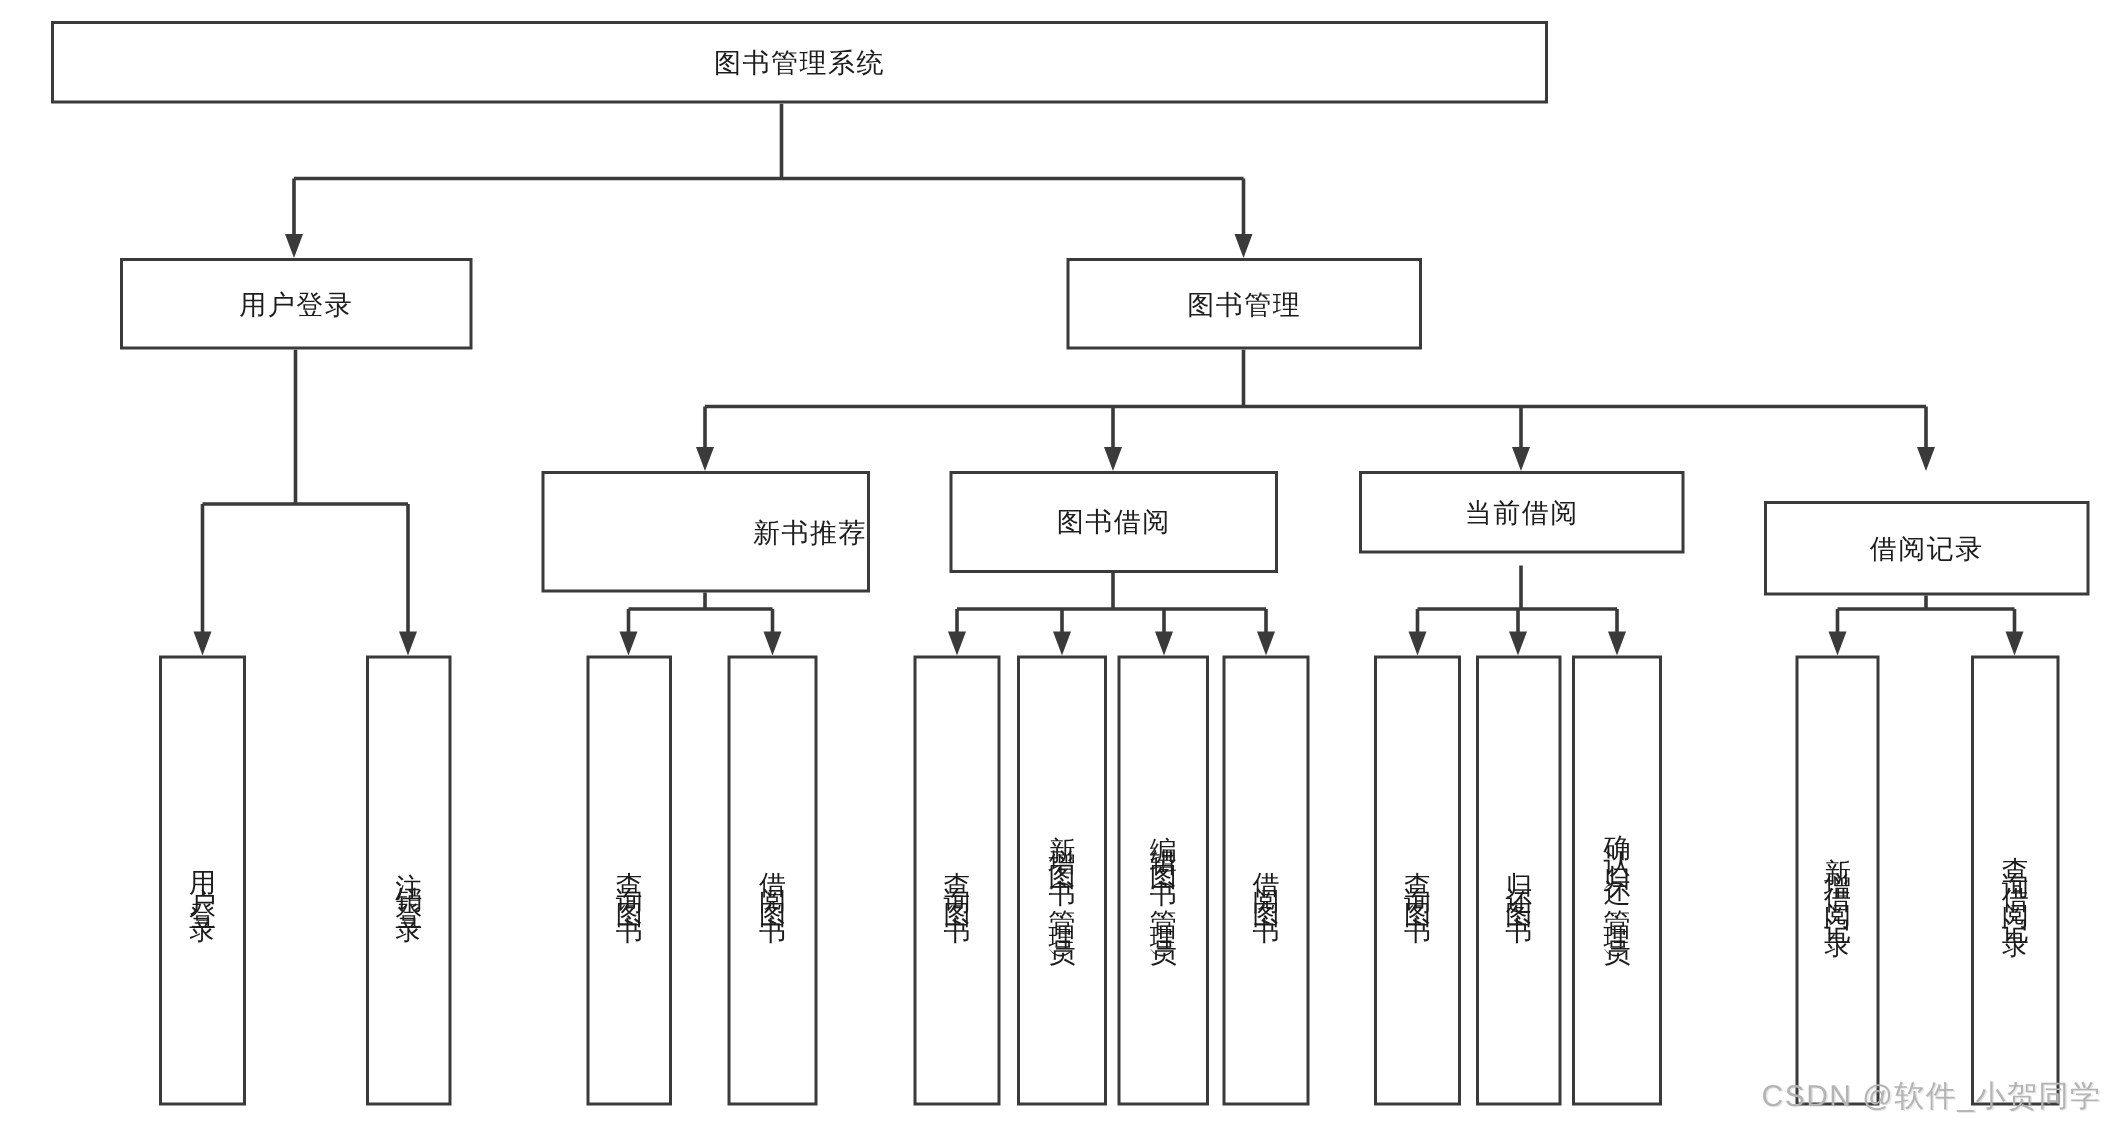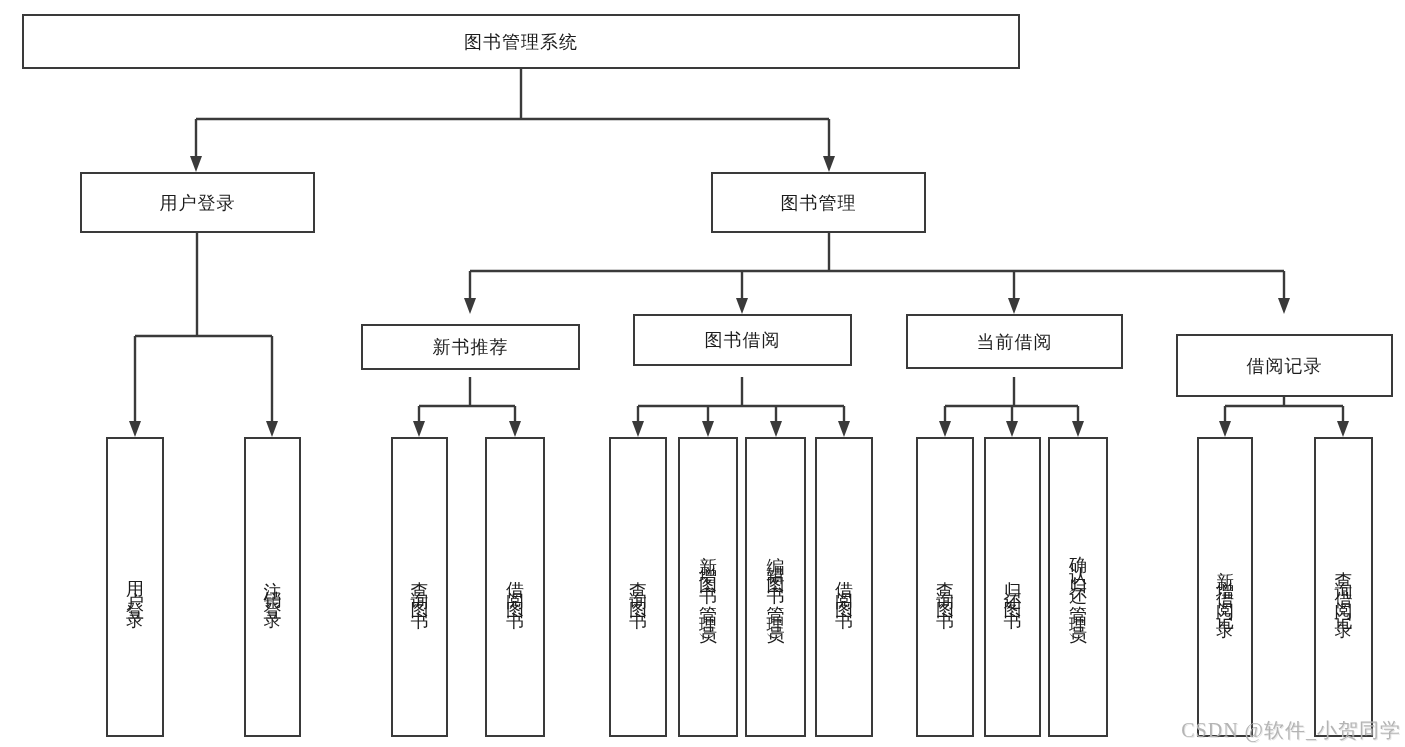--- a/index.html
+++ b/index.html
@@ -38,21 +38,20 @@
     white-space:nowrap;
   }
   .watermark{
     position:absolute;
     right:4px;bottom:3px;
     font-size:20px;
     color:var(--wm-color);
     letter-spacing:1px;
     text-shadow:1px 1px 0 rgba(160,160,160,.25);
     pointer-events:none;
-    font-family:Liberation Serif, serif;
   }
 </style>
 </head>
 <body>
 
 <div id="stage">
 
   <svg id="connectors" viewBox="0 0 1405 747" xmlns="http://www.w3.org/2000/svg">
     <path d="M521,69 L521,119
              M196,119 L829,119 M196,119 L196,160 M829,119 L829,160
@@ -77,35 +76,35 @@
     <polygon points="702,421 714,421 708,437"></polygon>
     <polygon points="770,421 782,421 776,437"></polygon>
     <polygon points="838,421 850,421 844,437"></polygon>
     <polygon points="939,421 951,421 945,437"></polygon>
     <polygon points="1006,421 1018,421 1012,437"></polygon>
     <polygon points="1072,421 1084,421 1078,437"></polygon>
     <polygon points="1219,421 1231,421 1225,437"></polygon>
     <polygon points="1337,421 1349,421 1343,437"></polygon>
   </svg>
 
-  <div class="node" style="left:22px;top:14px;width:998px;height:55px;">
+  <div class="node" style="left:34px;top:14px;width:998px;height:55px;">
     <span>图书管理系统</span>
   </div>
 
   <div class="node" style="left:80px;top:172px;width:235px;height:61px;">
     <span>用户登录</span>
   </div>
-  <div class="node" style="left:711px;top:172px;width:215px;height:61px;">
+  <div class="node" style="left:711px;top:172px;width:237px;height:61px;">
     <span>图书管理</span>
   </div>
 
-  <div class="node" style="left:361px;top:324px;width:219px;height:46px;">
+  <div class="node" style="left:361px;top:314px;width:219px;height:81px;justify-content:flex-end;">
     <span>新书推荐</span>
   </div>
-  <div class="node" style="left:633px;top:314px;width:219px;height:52px;">
+  <div class="node" style="left:633px;top:314px;width:219px;height:68px;">
     <span>图书借阅</span>
   </div>
   <div class="node" style="left:906px;top:314px;width:217px;height:55px;">
     <span>当前借阅</span>
   </div>
   <div class="node" style="left:1176px;top:314px;width:217px;height:63px;margin-top:20px;">
     <span>借阅记录</span>
   </div>
 
   <div class="node vnode" style="left:106px;top:437px;width:58px;height:300px;">

